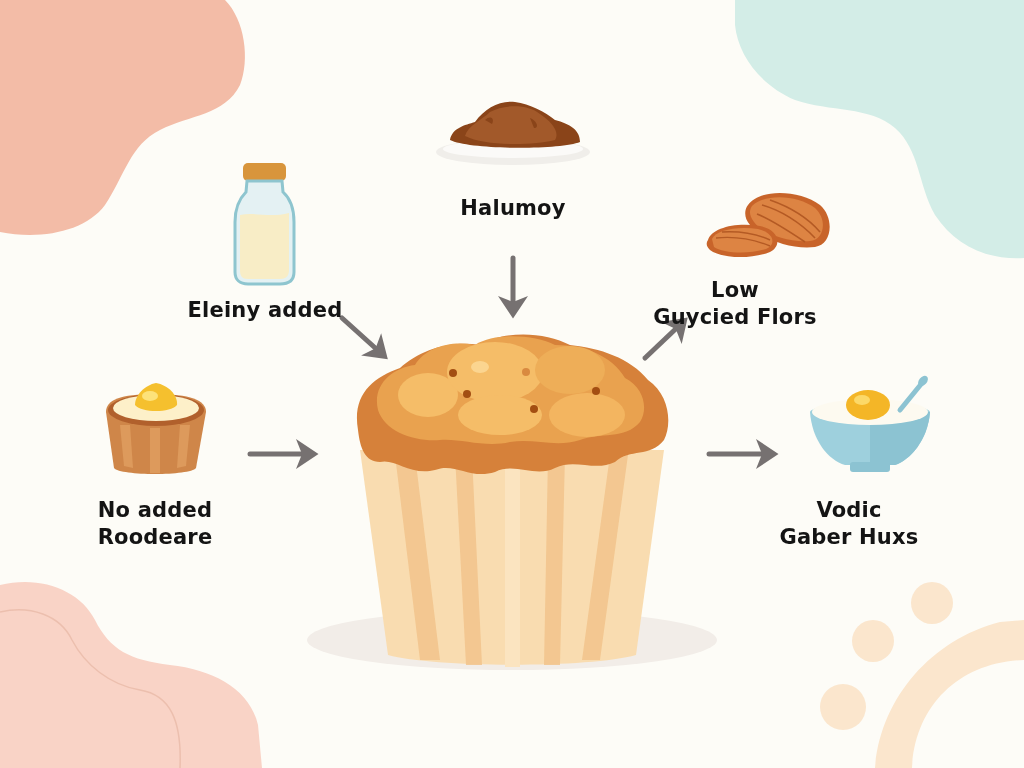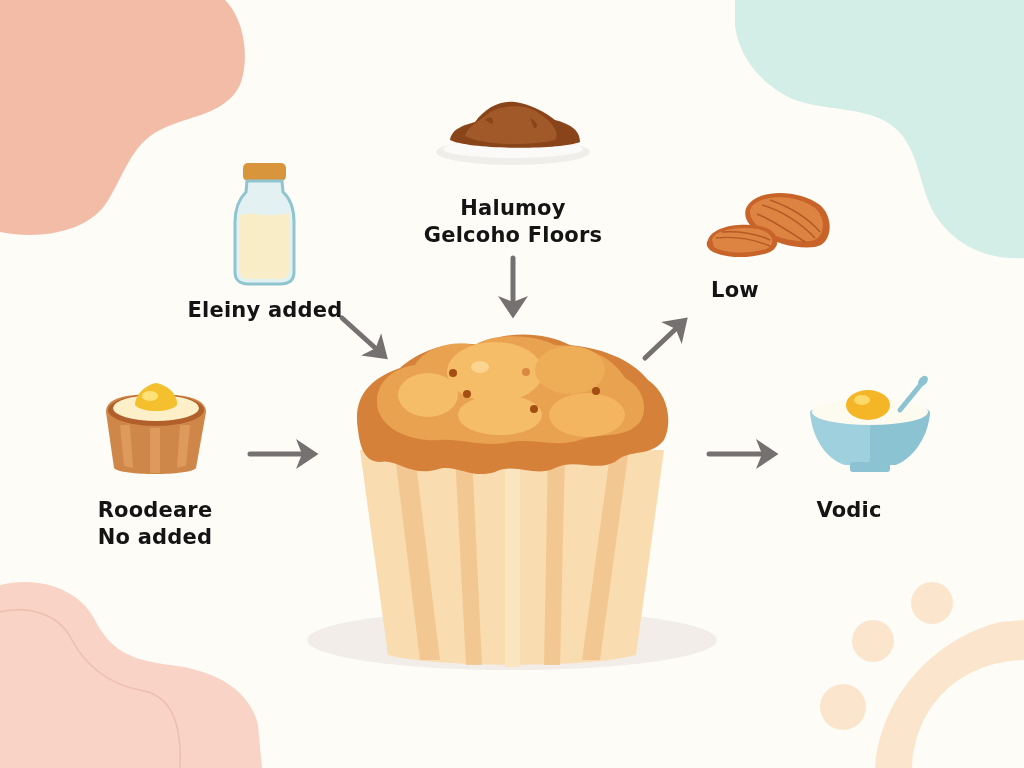--- a/index.html
+++ b/index.html
@@ -130,31 +130,32 @@
   <rect x="850" y="462" width="40" height="10" rx="3" fill="#8cc3d2"></rect>
   <ellipse cx="870" cy="412" rx="58" ry="13" fill="#fdfaf0"></ellipse>
   <line x1="900" y1="410" x2="922" y2="383" stroke="#8cc3d2" stroke-width="5" stroke-linecap="round"></line>
   <ellipse cx="923" cy="381" rx="4" ry="6" fill="#8cc3d2" transform="rotate(40 923 381)"></ellipse>
   <ellipse cx="868" cy="405" rx="22" ry="15" fill="#f4b627"></ellipse>
   <ellipse cx="862" cy="400" rx="8" ry="5" fill="#fcd968"></ellipse>
 </svg>
 
 <div class="label" style="left:413px; top:195px; width:200px;">
   <span>Halumoy</span>
-  <span>Gelcoho Floors</span>
 </div>
 
 <div class="label" style="left:180px; top:297px; width:170px;">
   <span>Eleiny added</span>
 </div>
 
 <div class="label" style="left:640px; top:277px; width:190px;">
   <span>Low</span>
+  <span>Guycied Flors</span>
 </div>
 
 <div class="label" style="left:75px; top:497px; width:160px;">
+  <span>No added</span>
   <span>Roodeare</span>
-  <span>No added</span>
 </div>
 
 <div class="label" style="left:754px; top:497px; width:190px;">
   <span>Vodic</span>
+  <span>Gaber Huxs</span>
 </div>
 
 </body></html>

